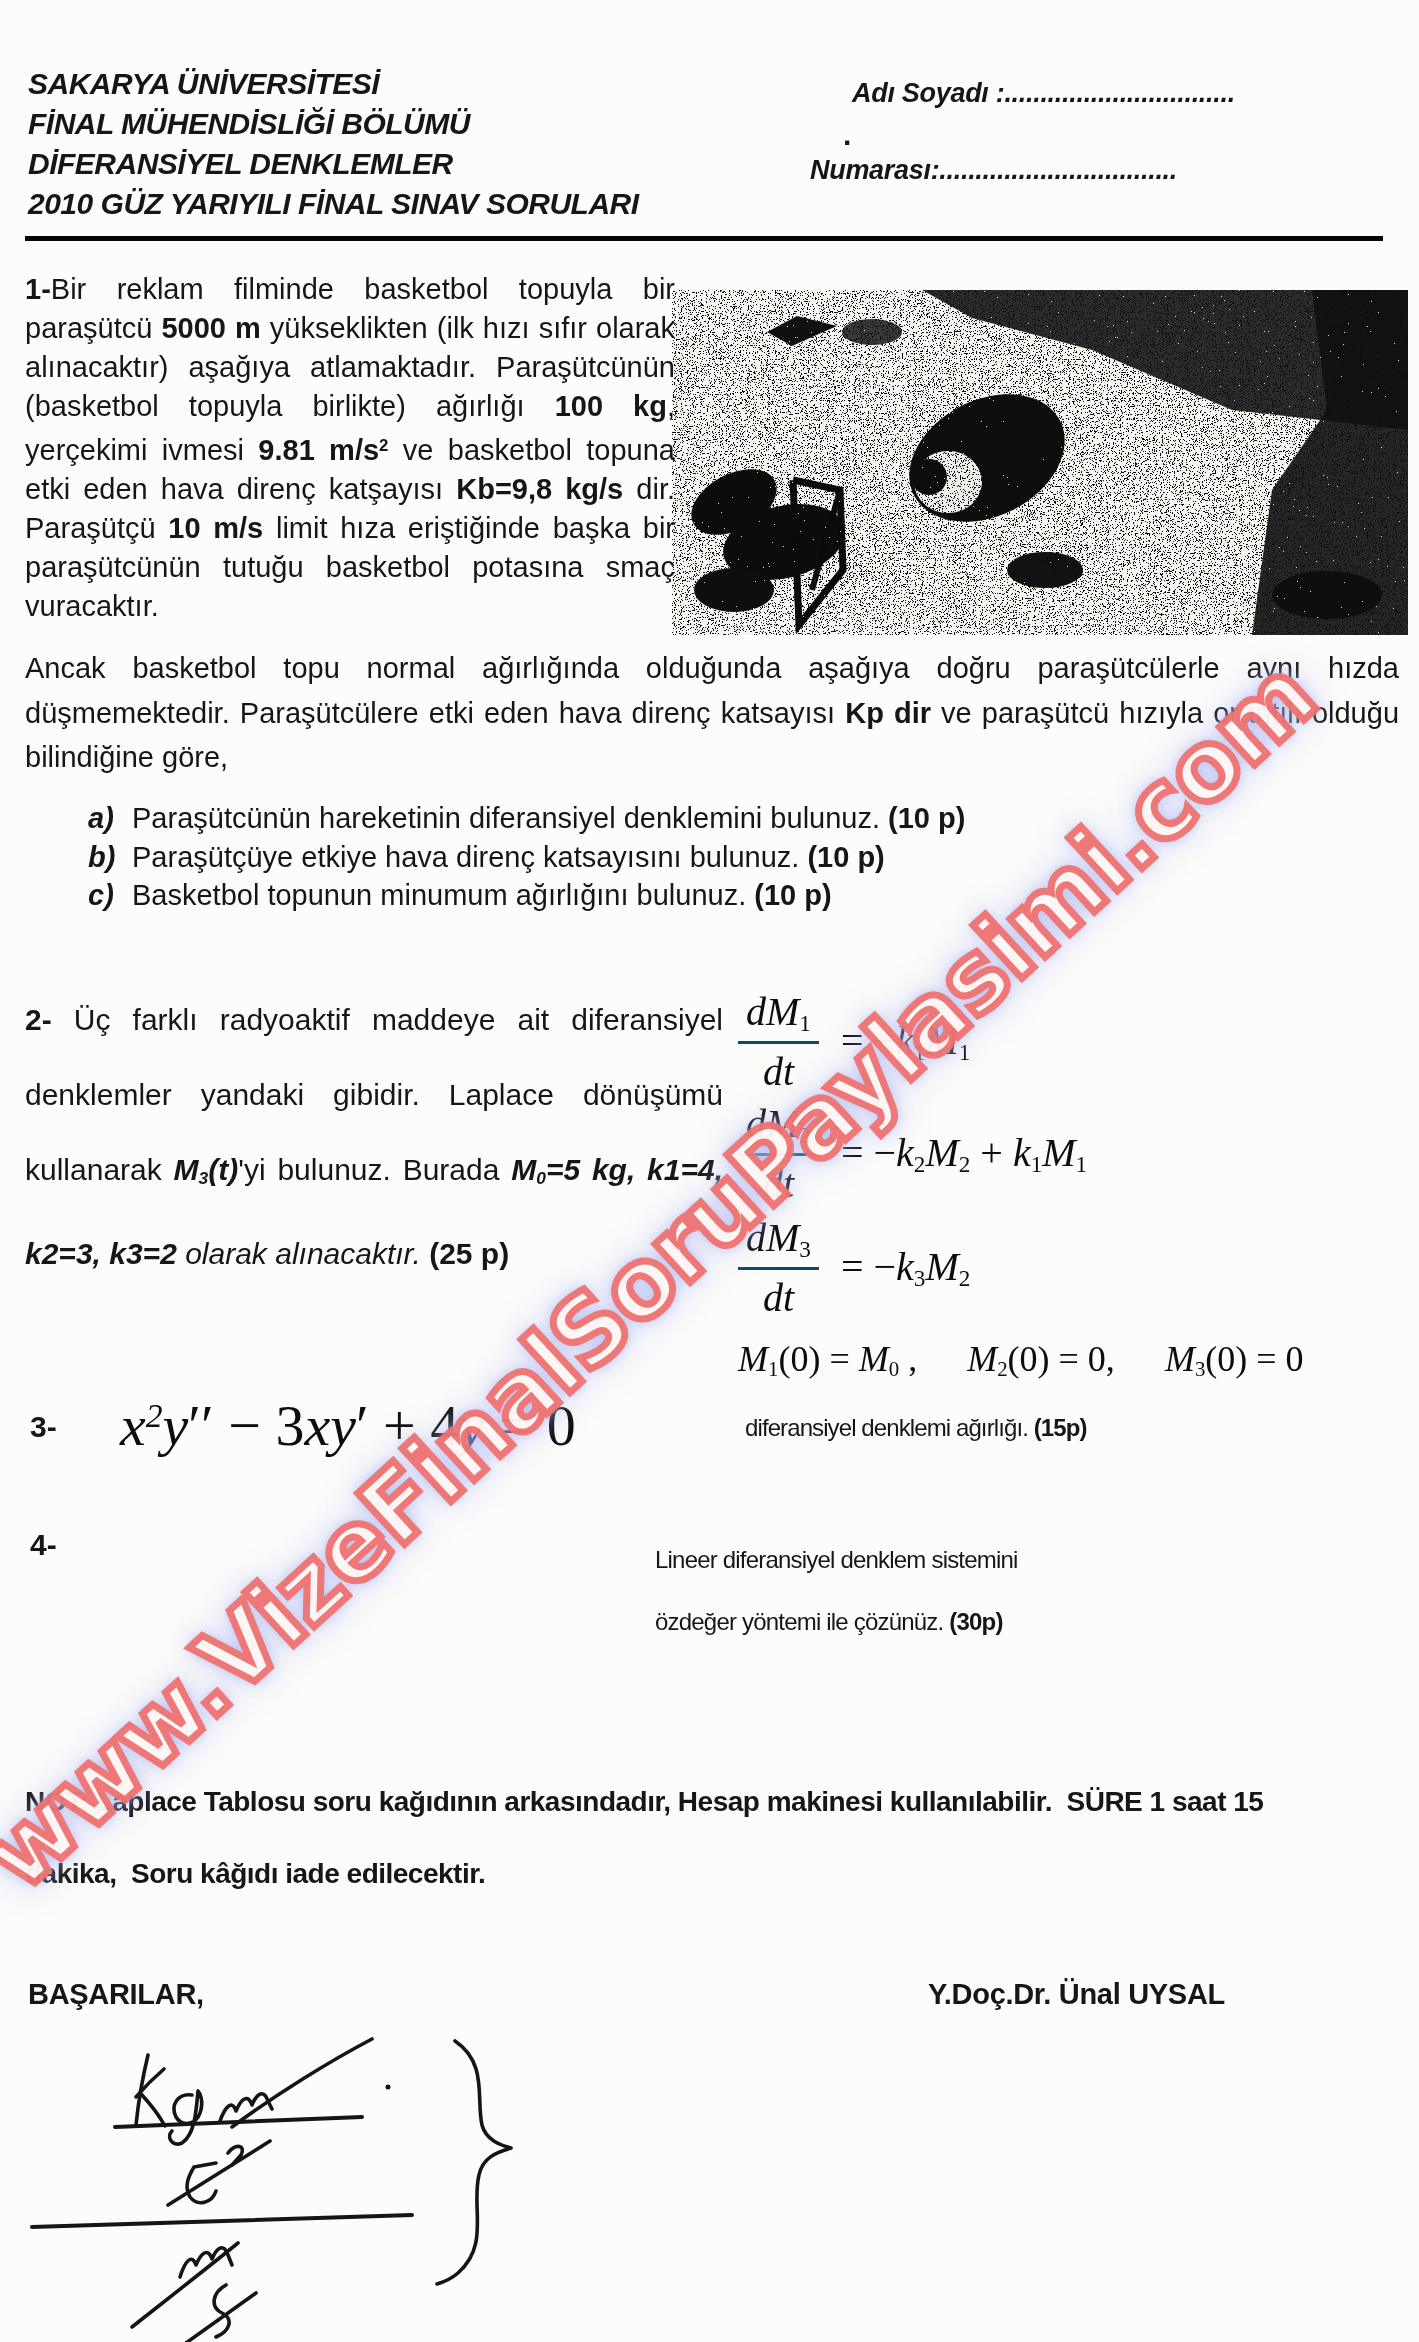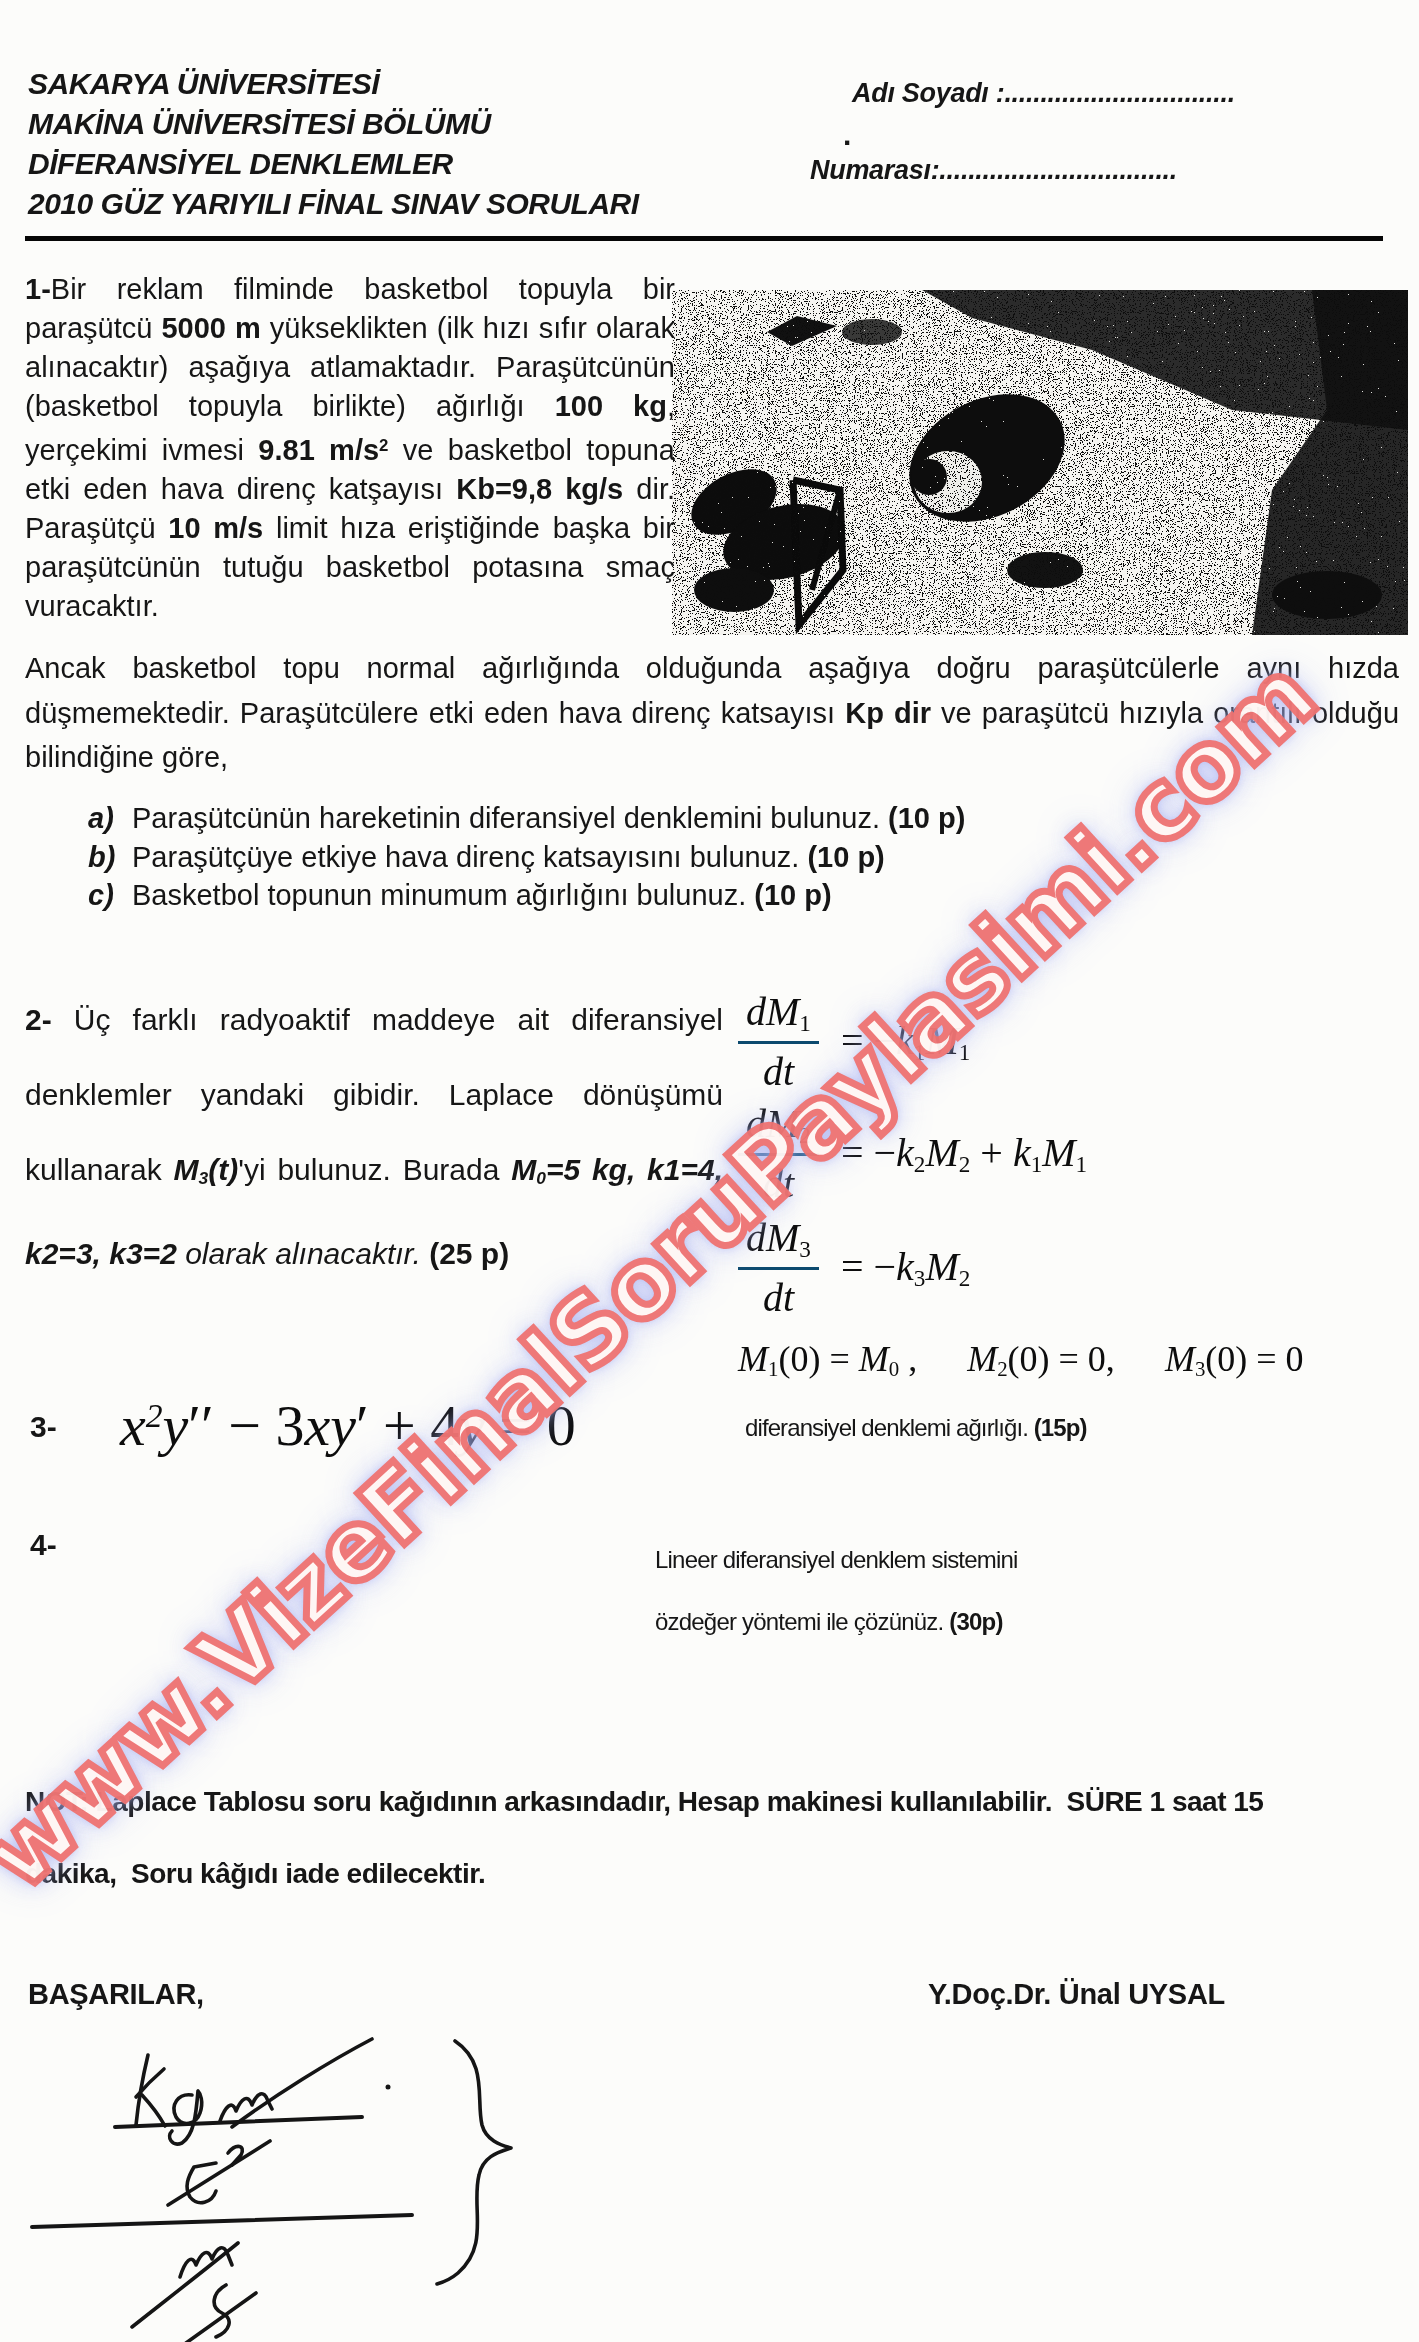--- a/index.html
+++ b/index.html
@@ -63,21 +63,21 @@
   .hand{left:20px;top:2025px;z-index:5;}
   .txt{z-index:5;}
 </style>
 </head>
 <body>
 
 <div class="page">
 
   <div class="abs hdr-left txt">
     <div>SAKARYA ÜNİVERSİTESİ</div>
-    <div>MAKİNA ÜNİVERSİTESİ BÖLÜMÜ</div>
+    <div>FİNAL MÜHENDİSLİĞİ BÖLÜMÜ</div>
     <div>DİFERANSİYEL DENKLEMLER</div>
     <div>2010 GÜZ YARIYILI FİNAL SINAV SORULARI</div>
   </div>
   <div class="abs hdr-field txt" style="left:810px;top:78px;margin-left:42px;">Adı Soyadı :................................</div>
   <div class="abs stray-dot txt" style="left:843px;top:118px;">.</div>
   <div class="abs hdr-field txt" style="left:810px;top:155px;">Numarası:.................................</div>
   <div class="abs rule"></div>
 
   <div class="abs q1col txt"><span style="font-weight: bold;">1-</span><span>Bir reklam filminde basketbol topuyla bir paraşütcü </span><span style="font-weight: bold;">5000 m</span><span> yükseklikten (ilk hızı sıfır olarak alınacaktır) aşağıya atlamaktadır. Paraşütcünün (basketbol topuyla birlikte) ağırlığı </span><span style="font-weight: bold;">100 kg</span><span>, yerçekimi ivmesi </span><span style="font-weight: bold;">9.81 m/s</span><span class="msup" style="font-weight: bold;">2</span><span> ve basketbol topuna etki eden hava direnç katşayısı </span><span style="font-weight: bold;">Kb=9,8 kg/s</span><span> dir. Paraşütçü </span><span style="font-weight: bold;">10 m/s</span><span> limit hıza eriştiğinde başka bir paraşütcünün tutuğu basketbol potasına smaç vuracaktır.</span></div>
 

